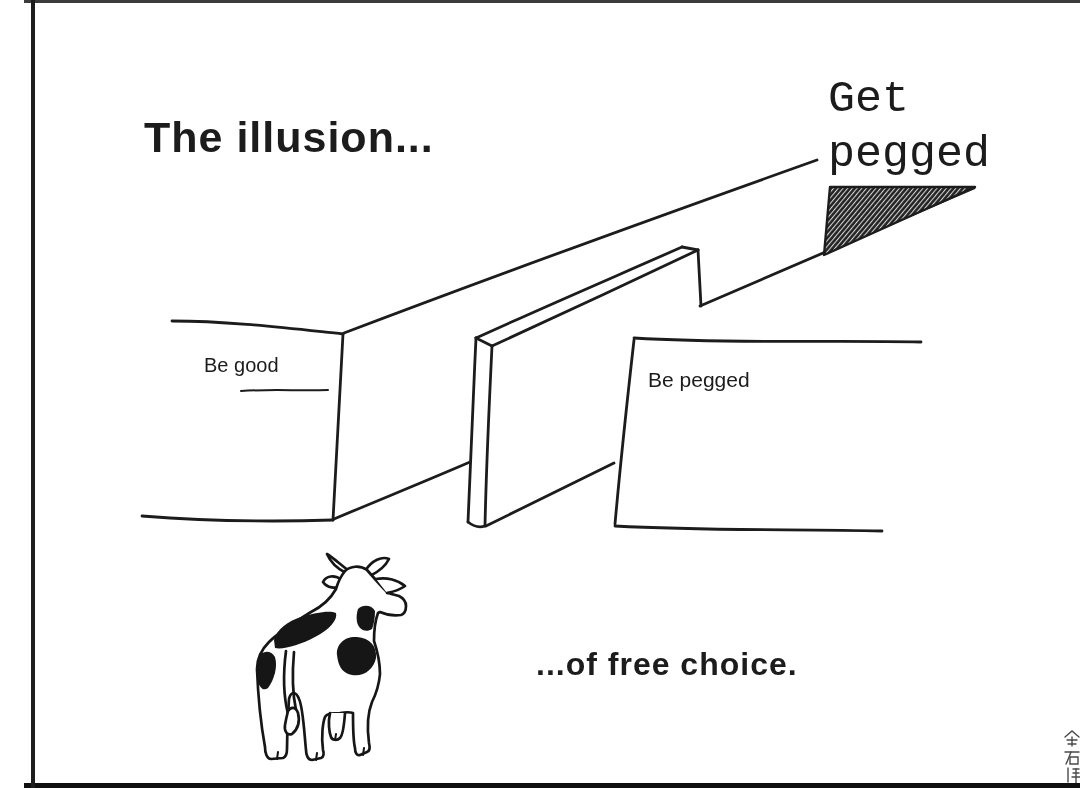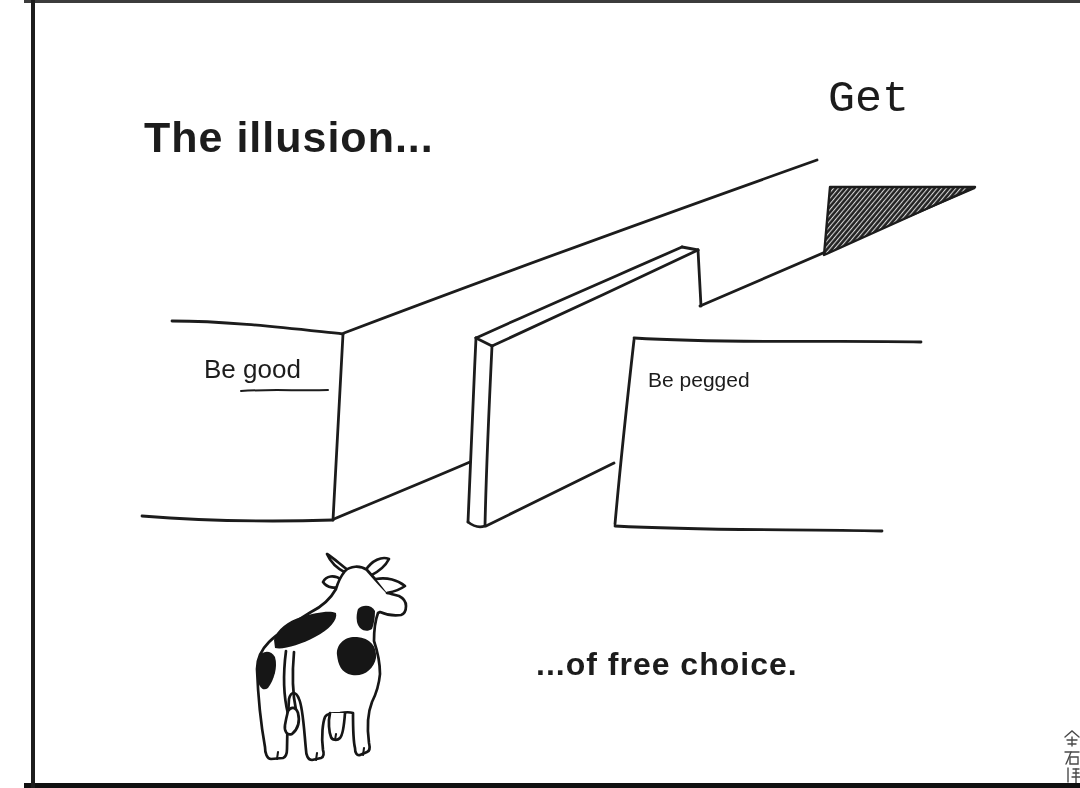--- a/index.html
+++ b/index.html
@@ -2,21 +2,21 @@
 <html><head>
 <meta charset="utf-8">
 <style>
   html,body{margin:0;padding:0;}
   .page{position:relative;width:1080px;height:788px;background:#fff;overflow:hidden;
         font-family:"Liberation Sans",sans-serif;color:#1c1c1c;margin-left:24px;}
   .art{position:absolute;left:0;top:0;}
   .txt{position:absolute;}
   .title{left:120px;top:113px;font-size:43px;font-weight:700;letter-spacing:1px;}
   .outcome{left:804px;top:72px;font-size:45px;font-weight:400;line-height:55px;font-family:Liberation Mono, monospace;}
-  .label-good{left:180px;top:354px;font-size:26px;}
+  .label-good{left:180px;top:354px;font-size:20px;}
   .label-bratty{left:624px;top:368px;font-size:21px;}
   .caption{left:512px;top:646px;font-size:32px;font-weight:700;letter-spacing:1px;}
   .border{position:absolute;background:#1d1d1d;}
   .b-top{left:0;top:0;width:1080px;height:2.5px;background:#3c3c3c;}
   .b-bottom{left:0;top:783px;width:1080px;height:5px;background:#101010;}
   .b-left{left:7px;top:0;width:3.5px;height:788px;}
   .b-right{left:1064px;top:0;width:4.5px;height:788px;}
 </style>
 </head>
 <body>
@@ -135,20 +135,21 @@
       <path d="M1049,773 L1055,773"></path>
       <path d="M1048,777 L1056,777"></path>
       <path d="M1052,769 L1052,783"></path>
     </g>
   </svg>
 
   <div class="txt title">The illusion...</div>
 
   <div class="txt outcome">
       <div>Get</div>
+      <div>pegged</div>
     </div>
 
   <div class="txt label-good">Be good</div>
   <div class="txt label-bratty">Be pegged</div>
   <div class="txt caption">...of free choice.</div>
 
   <div class="border b-top"></div>
   <div class="border b-bottom"></div>
   <div class="border b-left"></div>
   <div class="border b-right"></div>

